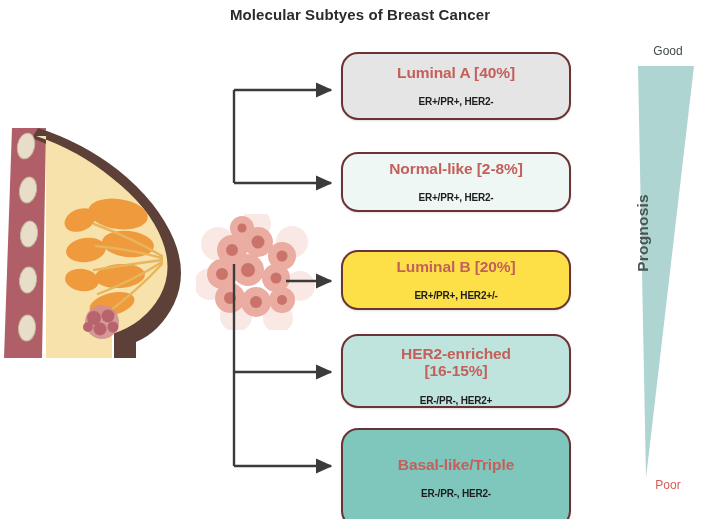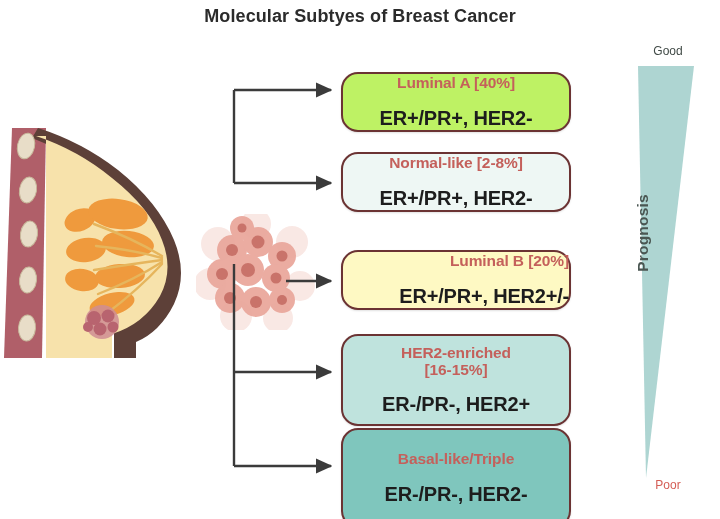--- a/index.html
+++ b/index.html
@@ -19,21 +19,21 @@
     overflow: hidden;
   }
 
   
   #fig-title {
     position: absolute;
     top: 6px;
     left: 0;
     width: 720px;
     text-align: center;
-    font-size: 18px;
+    font-size: 15px;
     font-weight: 700;
     color: #2b2b2b;
     letter-spacing: 0.1px;
   }
 
   
   #breast-illustration {
     position: absolute;
     left: 2px;
     top: 128px;
@@ -77,31 +77,31 @@
   }
   .subtype-title {
     color: #c4605b;
     font-size: 15.5px;
     font-weight: 700;
     line-height: 1.12;
     letter-spacing: -0.1px;
   }
   .subtype-markers {
     color: #1d1d1d;
-    font-size: 20px;
+    font-size: 10px;
     font-weight: 700;
     line-height: 1.15;
     margin-top: 15px;
     letter-spacing: -0.2px;
   }
 
-  #box-0 { top: 72px;  height: 60px; background: #bef264; }
+  #box-0 { top: 52px;  height: 68px; background: #e5e5e5; }
   #box-1 { top: 152px; height: 60px; background: #eef7f4; }
-  #box-2 { top: 250px; height: 60px; background: #fef9c3; align-items: flex-end; }
-  #box-3 { top: 334px; height: 92px; background: #bfe3dd; }
+  #box-2 { top: 250px; height: 60px; background: #fde047; }
+  #box-3 { top: 334px; height: 74px; background: #bfe3dd; justify-content: flex-end; }
   #box-4 { top: 428px; height: 100px; background: #7fc6bd; text-align: center; }
 
   
   #prognosis-group {
     position: absolute;
     left: 620px;
     top: 44px;
     width: 96px;
     height: 468px;
   }

